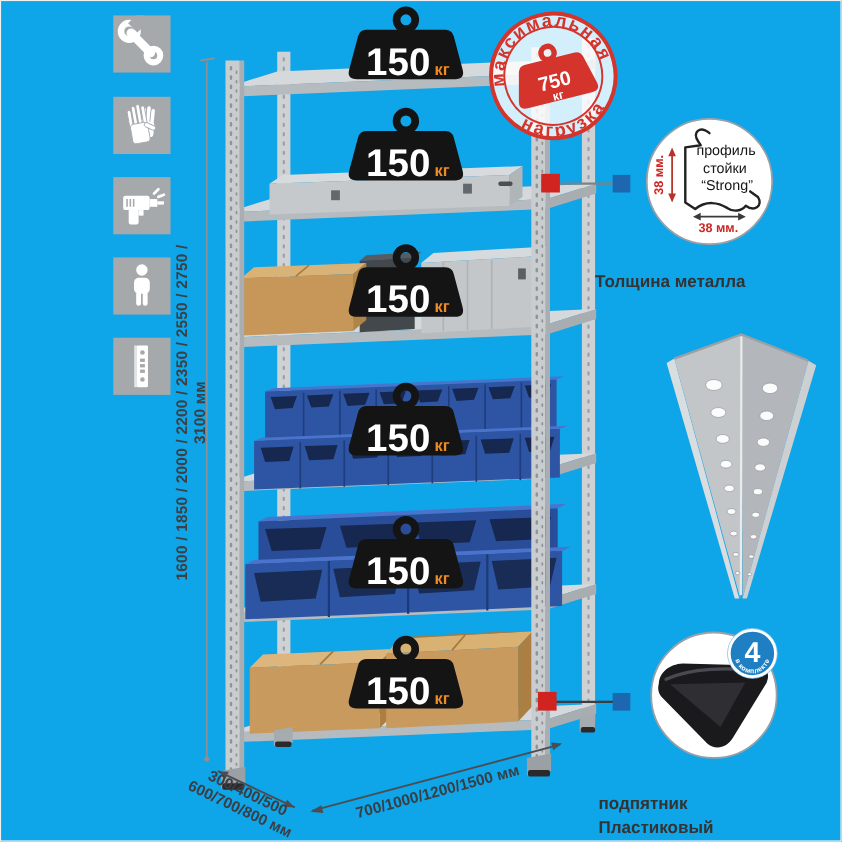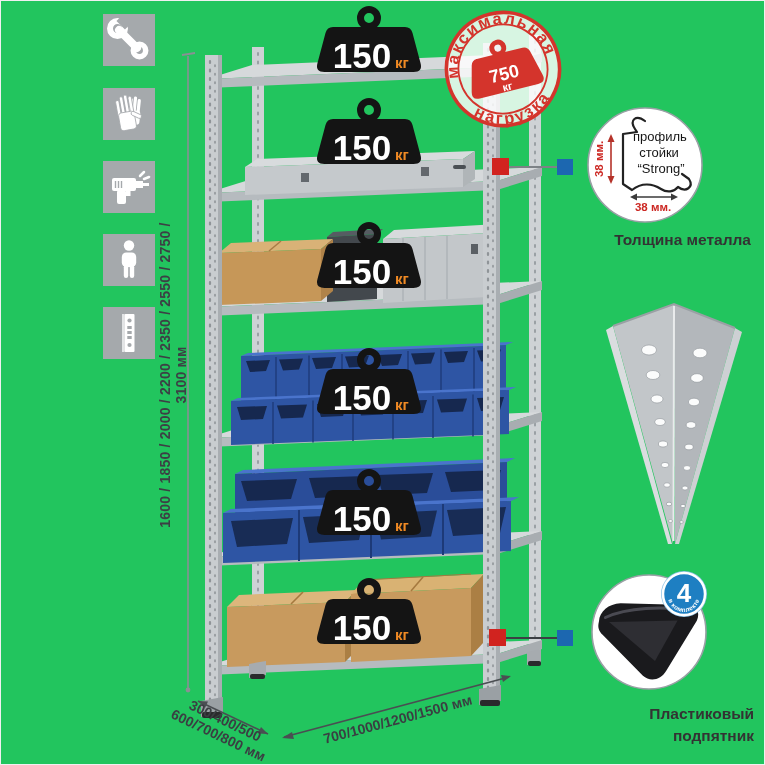--- a/index.html
+++ b/index.html
@@ -1,24 +1,24 @@
 <!DOCTYPE html>
 <html><head>
 <meta charset="utf-8">
 <style>
   html,body{margin:0;padding:0;background:#fff;}
-  #canvas{position:relative;width:765px;height:765px;background:#22c55e;overflow:hidden;
+  #canvas{position:relative;width:765px;height:765px;background:#0ea5e9;overflow:hidden;
           font-family:"Liberation Sans",sans-serif;border:1px solid #f0f0f0;box-sizing:border-box;}
   #scene{position:absolute;left:0;top:0;}
   .icon-col{position:absolute;left:102px;top:0;width:52px;}
   .icon-tile{position:absolute;left:0;width:52px;height:52px;background:#a5a9ac;}
   .v-label{position:absolute;left:4px;top:358px;width:336px;text-align:center;
            transform:rotate(-90deg);font-size:14px;font-weight:700;color:#3c4045;letter-spacing:.2px;}
-  .caption{position:absolute;width:210px;text-align:right;font-weight:700;color:#333;
-           font-size:15.5px;line-height:22px;}
+  .caption{position:absolute;width:210px;text-align:left;font-weight:700;color:#333;
+           font-size:15.5px;line-height:22px;margin-top:17px;}
   #caption-profile{left:540px;top:228px;}
   #caption-foot{left:543px;top:702px;}
   text,tspan,textPath{font-family:"Liberation Sans",sans-serif;}
 </style>
 </head>
 <body>
 
 <div id="canvas">
 
   <svg id="scene" width="765" height="765" viewBox="0 0 765 765">
@@ -412,17 +412,17 @@
       </svg>
     </div>
   </div>
 
   <div class="v-label">1600 / 1850 / 2000 / 2200 / 2350 / 2550 / 2750 / 3100 мм</div>
 
   <div class="caption" id="caption-profile">
     <div>Толщина металла</div>
   </div>
   <div class="caption" id="caption-foot">
+    <div>подпятник</div>
     <div>Пластиковый</div>
-    <div>подпятник</div>
   </div>
 
 </div>
 
 </body></html>

